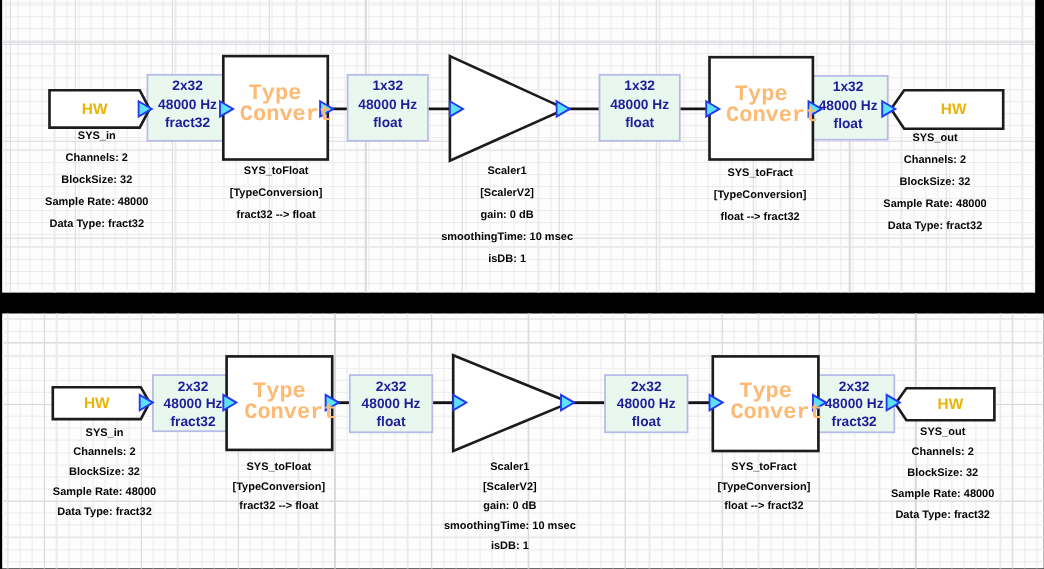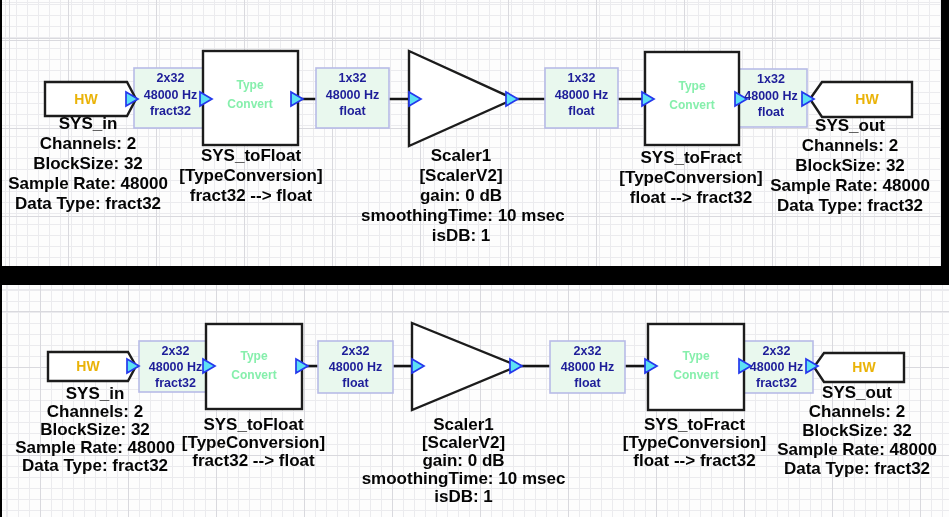--- a/index.html
+++ b/index.html
@@ -20,25 +20,25 @@
   }
   #canvas-top{left:2px;top:0;width:939px;height:266px;background-position:66px 0,0 39px,3px 0,0 3px;}
   #canvas-bottom{left:2px;top:285px;width:947px;height:232px;background-position:38px 0,0 27px,5px 0,0 5px;}
   svg#shapes{position:absolute;left:0;top:0;width:949px;height:517px;}
   .wire{stroke:var(--wire,#141414);stroke-width:2.6;fill:none;}
   .block-shape{fill:var(--block-fill,#fff);stroke:var(--block-stroke,#1c1c1c);stroke-width:2.4;}
   .label-rect{fill:var(--wire-label-fill,#e9f8ee);stroke:var(--wire-label-border,#b7bbe7);stroke-width:1.6;}
   .pin{fill:var(--pin-fill,#5de1f4);stroke:var(--pin-stroke,#2438ec);stroke-width:1.7;}
   .txt{position:absolute;text-align:center;white-space:nowrap;}
   .block-label{font-weight:700;font-size:14px;color:#eab308;line-height:16px;}
-  .tc-label{font-weight:700;font-size:12px;color:#86efac;line-height:19px;white-space:normal;}
+  .tc-label{font-weight:700;font-size:20px;color:#fdba74;line-height:19px;white-space:normal;font-family:Liberation Mono, monospace;}
   .wire-label{font-weight:700;font-size:12.5px;color:var(--wire-label-text,#1e1e99);}
   .wl-top{line-height:16.5px;}
   .wl-bottom{line-height:16px;}
-  .ann{font-weight:700;font-size:17px;color:var(--annotation-text,#050505);}
+  .ann{font-weight:700;font-size:10px;color:var(--annotation-text,#050505);}
   .lh20{line-height:20px;} .lh19{line-height:19px;} .lh18{line-height:18px;}
 </style>
 </head>
 <body>
 
 <div id="stage">
 
   <div id="canvas-top" class="canvas"></div>
   <div id="canvas-bottom" class="canvas"></div>
 

